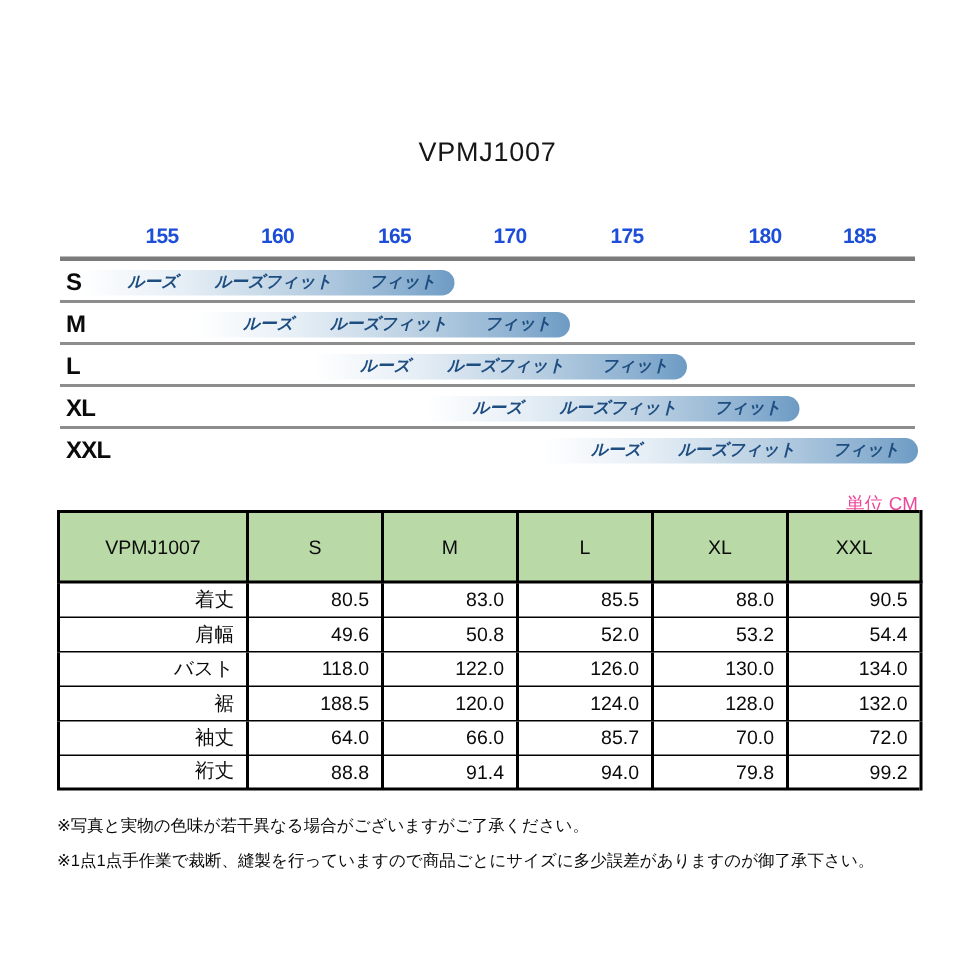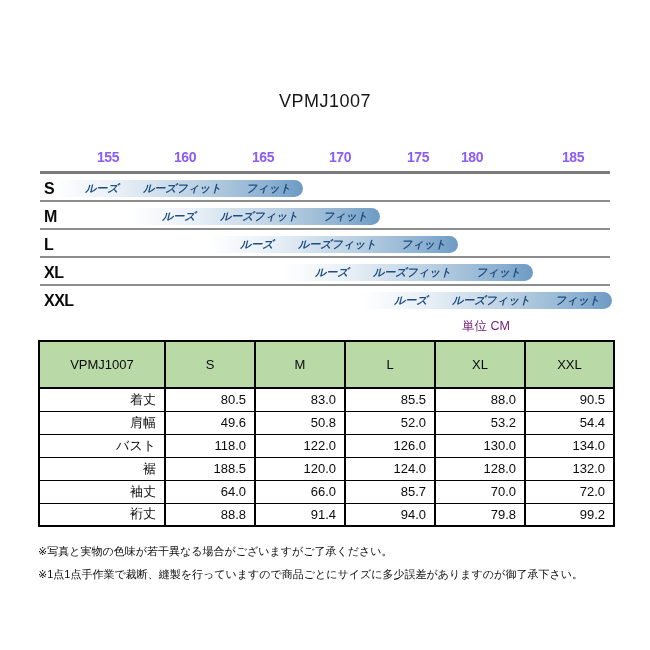--- a/index.html
+++ b/index.html
@@ -12,23 +12,23 @@
 
   
   .title {
     position:absolute; top:91px; left:0; width:650px;
     text-align:center; font-size:18px; font-weight:500; letter-spacing:0.5px; color:#161616;
   }
 
   
   .tick {
     position:absolute; top:149px; width:44px; text-align:center;
-    font-size:14px; font-weight:bold; letter-spacing:-0.5px; color:#8b5cf6;
-  }
-  .t0{left:86px}.t1{left:163px}.t2{left:241px}.t3{left:318px}.t4{left:396px}.t5{left:450px}.t6{left:551px}
+    font-size:14px; font-weight:bold; letter-spacing:-0.5px; color:#1d4ed8;
+  }
+  .t0{left:86px}.t1{left:163px}.t2{left:241px}.t3{left:318px}.t4{left:396px}.t5{left:488px}.t6{left:551px}
 
   .axis-line { position:absolute; left:40px; top:171px; width:570px; height:3px; background:#7b7b7b; }
   .divider   { position:absolute; left:40px; width:570px; height:2px; background:#8d8d8d; }
   .d0{top:200px}.d1{top:228px}.d2{top:256px}.d3{top:284px}
 
   
   .row-label {
     position:absolute; left:44px; width:46px;
     font-size:16px; font-weight:bold; letter-spacing:-0.5px; line-height:17px; color:#0b0b0b;
   }
@@ -49,22 +49,22 @@
   }
   .bar-s{left:53px;top:180px}.bar-m{left:130px;top:208px}.bar-l{left:208px;top:236px}
   .bar-xl{left:283px;top:264px}.bar-xxl{left:362px;top:292px}
   .seg {
     font-size:11px; font-weight:bold; font-style:italic;
     color:#1e4d80; white-space:nowrap; line-height:17px;
   }
 
   
   .unit {
-    position:absolute; top:318px; left:462px; width:150px;
-    font-size:12.5px; color:#701a75;
+    position:absolute; top:328px; left:462px; width:150px;
+    text-align:right; font-size:12.5px; color:#ec4899;
   }
 
   
   table.size {
     position:absolute; left:38px; top:340px; width:575px;
     border-collapse:collapse; table-layout:fixed;
     border:2px solid #000;
     font-size:13px; color:#0b0b0b;
   }
   table.size th, table.size td {

